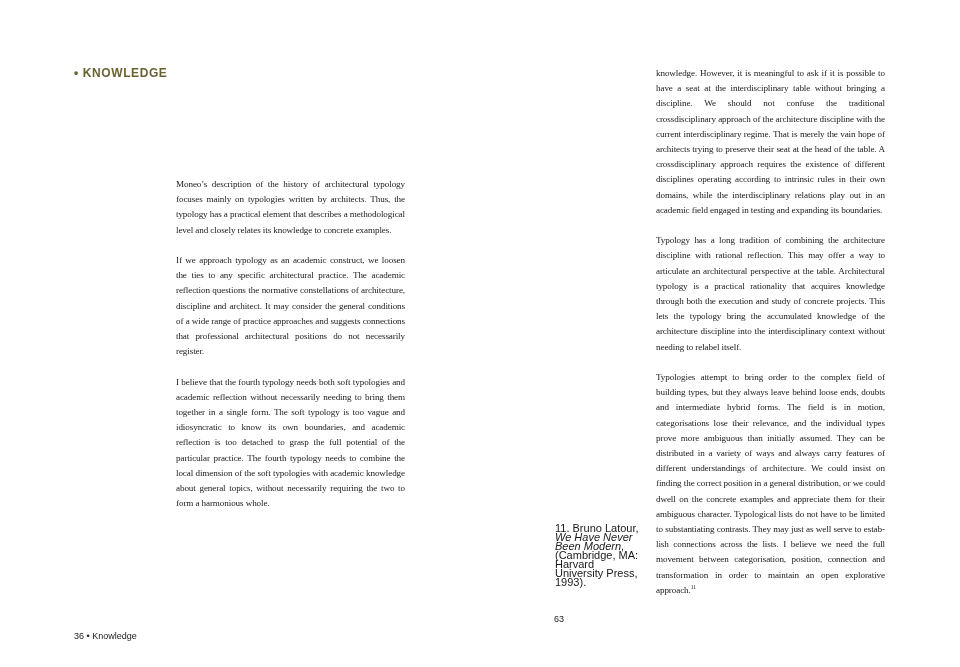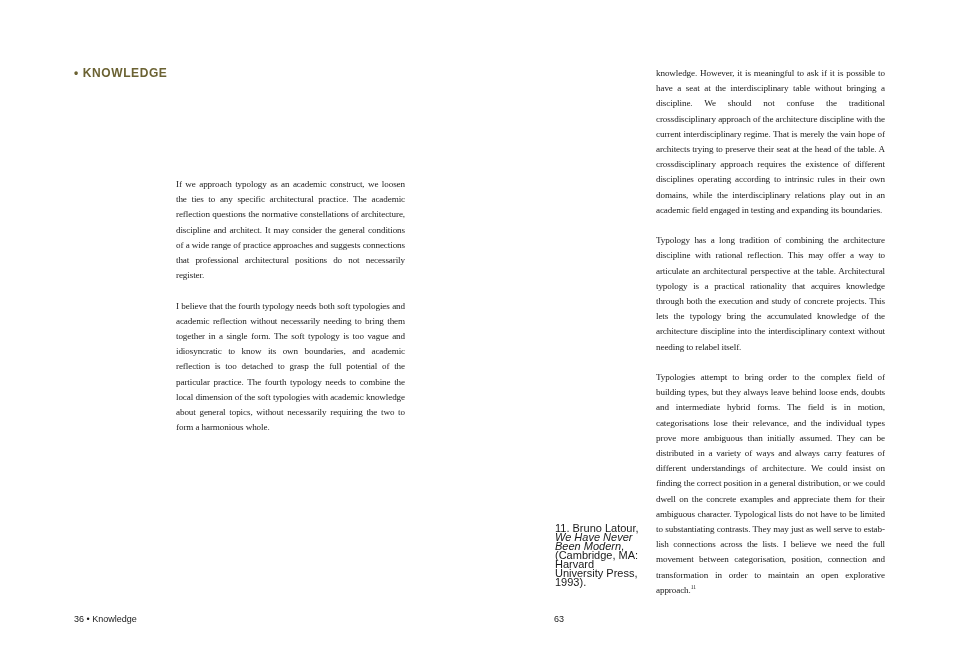--- a/index.html
+++ b/index.html
@@ -12,31 +12,32 @@
          hyphens: manual; letter-spacing: -0.1px; font-family: Liberation Serif, serif; }
   .col p { margin: 0 0 15.2px 0; }
   .col p:last-child { margin-bottom: 0; }
   .col-left { left: 176px; top: 177px; width: 229px; }
   .col-right { left: 656px; top: 66px; width: 229px; }
   .footnote { position: absolute; left: 555px; top: 524px; width: 90px; font-size: 11px;
               line-height: 9px; color: #1a1a1a; }
   .footnote em { font-style: italic; }
   sup { font-size: 5.5px; vertical-align: super; line-height: 0; }
   .folio { position: absolute; top: 614px; font-size: 9px; color: #1a1a1a; }
-  .folio-left { left: 74px; }
+  .folio-left { left: 74px; margin-top: 17px; }
   .folio-right { left: 554px; }
 </style>
 </head>
 <body>
 
 <div class="spread">
 
   <div class="section-head">• KNOWLEDGE</div>
 
   <div class="col col-left">
+    <p>Moneo’s description of the history of architectural typol­ogy focuses mainly on typologies written by architects. Thus, the typology has a practical element that describes a methodological level and closely relates its knowledge to concrete examples.</p>
     <p>If we approach typology as an academic construct, we loosen the ties to any specific architectural practice. The academic reflection questions the normative constella­tions of architecture, discipline and architect. It may con­sider the general conditions of a wide range of practice approaches and suggests connections that professional architectural positions do not necessarily register.</p>
     <p>I believe that the fourth typology needs both soft typolo­gies and academic reflection without necessarily needing to bring them together in a single form. The soft typology is too vague and idiosyncratic to know its own bound­aries, and academic reflection is too detached to grasp the full potential of the particular practice. The fourth typology needs to combine the local dimension of the soft typologies with academic knowledge about general topics, without necessarily requiring the two to form a harmonious whole.</p>
   </div>
 
   <div class="col col-right">
     <p>knowledge. However, it is meaningful to ask if it is possible to have a seat at the interdisciplinary table without bring­ing a discipline. We should not confuse the traditional crossdisciplinary approach of the architecture discipline with the current interdisciplinary regime. That is merely the vain hope of architects trying to preserve their seat at the head of the table. A crossdisciplinary approach re­quires the existence of different disciplines operating ac­cording to intrinsic rules in their own domains, while the interdisciplinary relations play out in an academic field engaged in testing and expanding its boundaries.</p>
     <p>Typology has a long tradition of combining the architec­ture discipline with rational reflection. This may offer a way to articulate an architectural perspective at the table. Architectural typology is a practical rationality that ac­quires knowledge through both the execution and study of concrete projects. This lets the typology bring the accu­mulated knowledge of the architecture discipline into the interdisciplinary context without needing to relabel itself.</p>
     <p><span>Typologies attempt to bring order to the complex field of building types, but they always leave behind loose ends, doubts and intermediate hybrid forms. The field is in mo­tion, categorisations lose their relevance, and the individ­ual types prove more ambiguous than initially assumed. They can be distributed in a variety of ways and always carry features of different understandings of architec­ture. We could insist on finding the correct position in a general distribution, or we could dwell on the concrete examples and appreciate them for their ambiguous char­acter. Typological lists do not have to be limited to sub­stantiating contrasts. They may just as well serve to estab­lish connections across the lists. I believe we need the full movement between categorisation, position, connection and transformation in order to maintain an open explor­ative approach.</span><sup>11</sup></p>
   </div>
 

